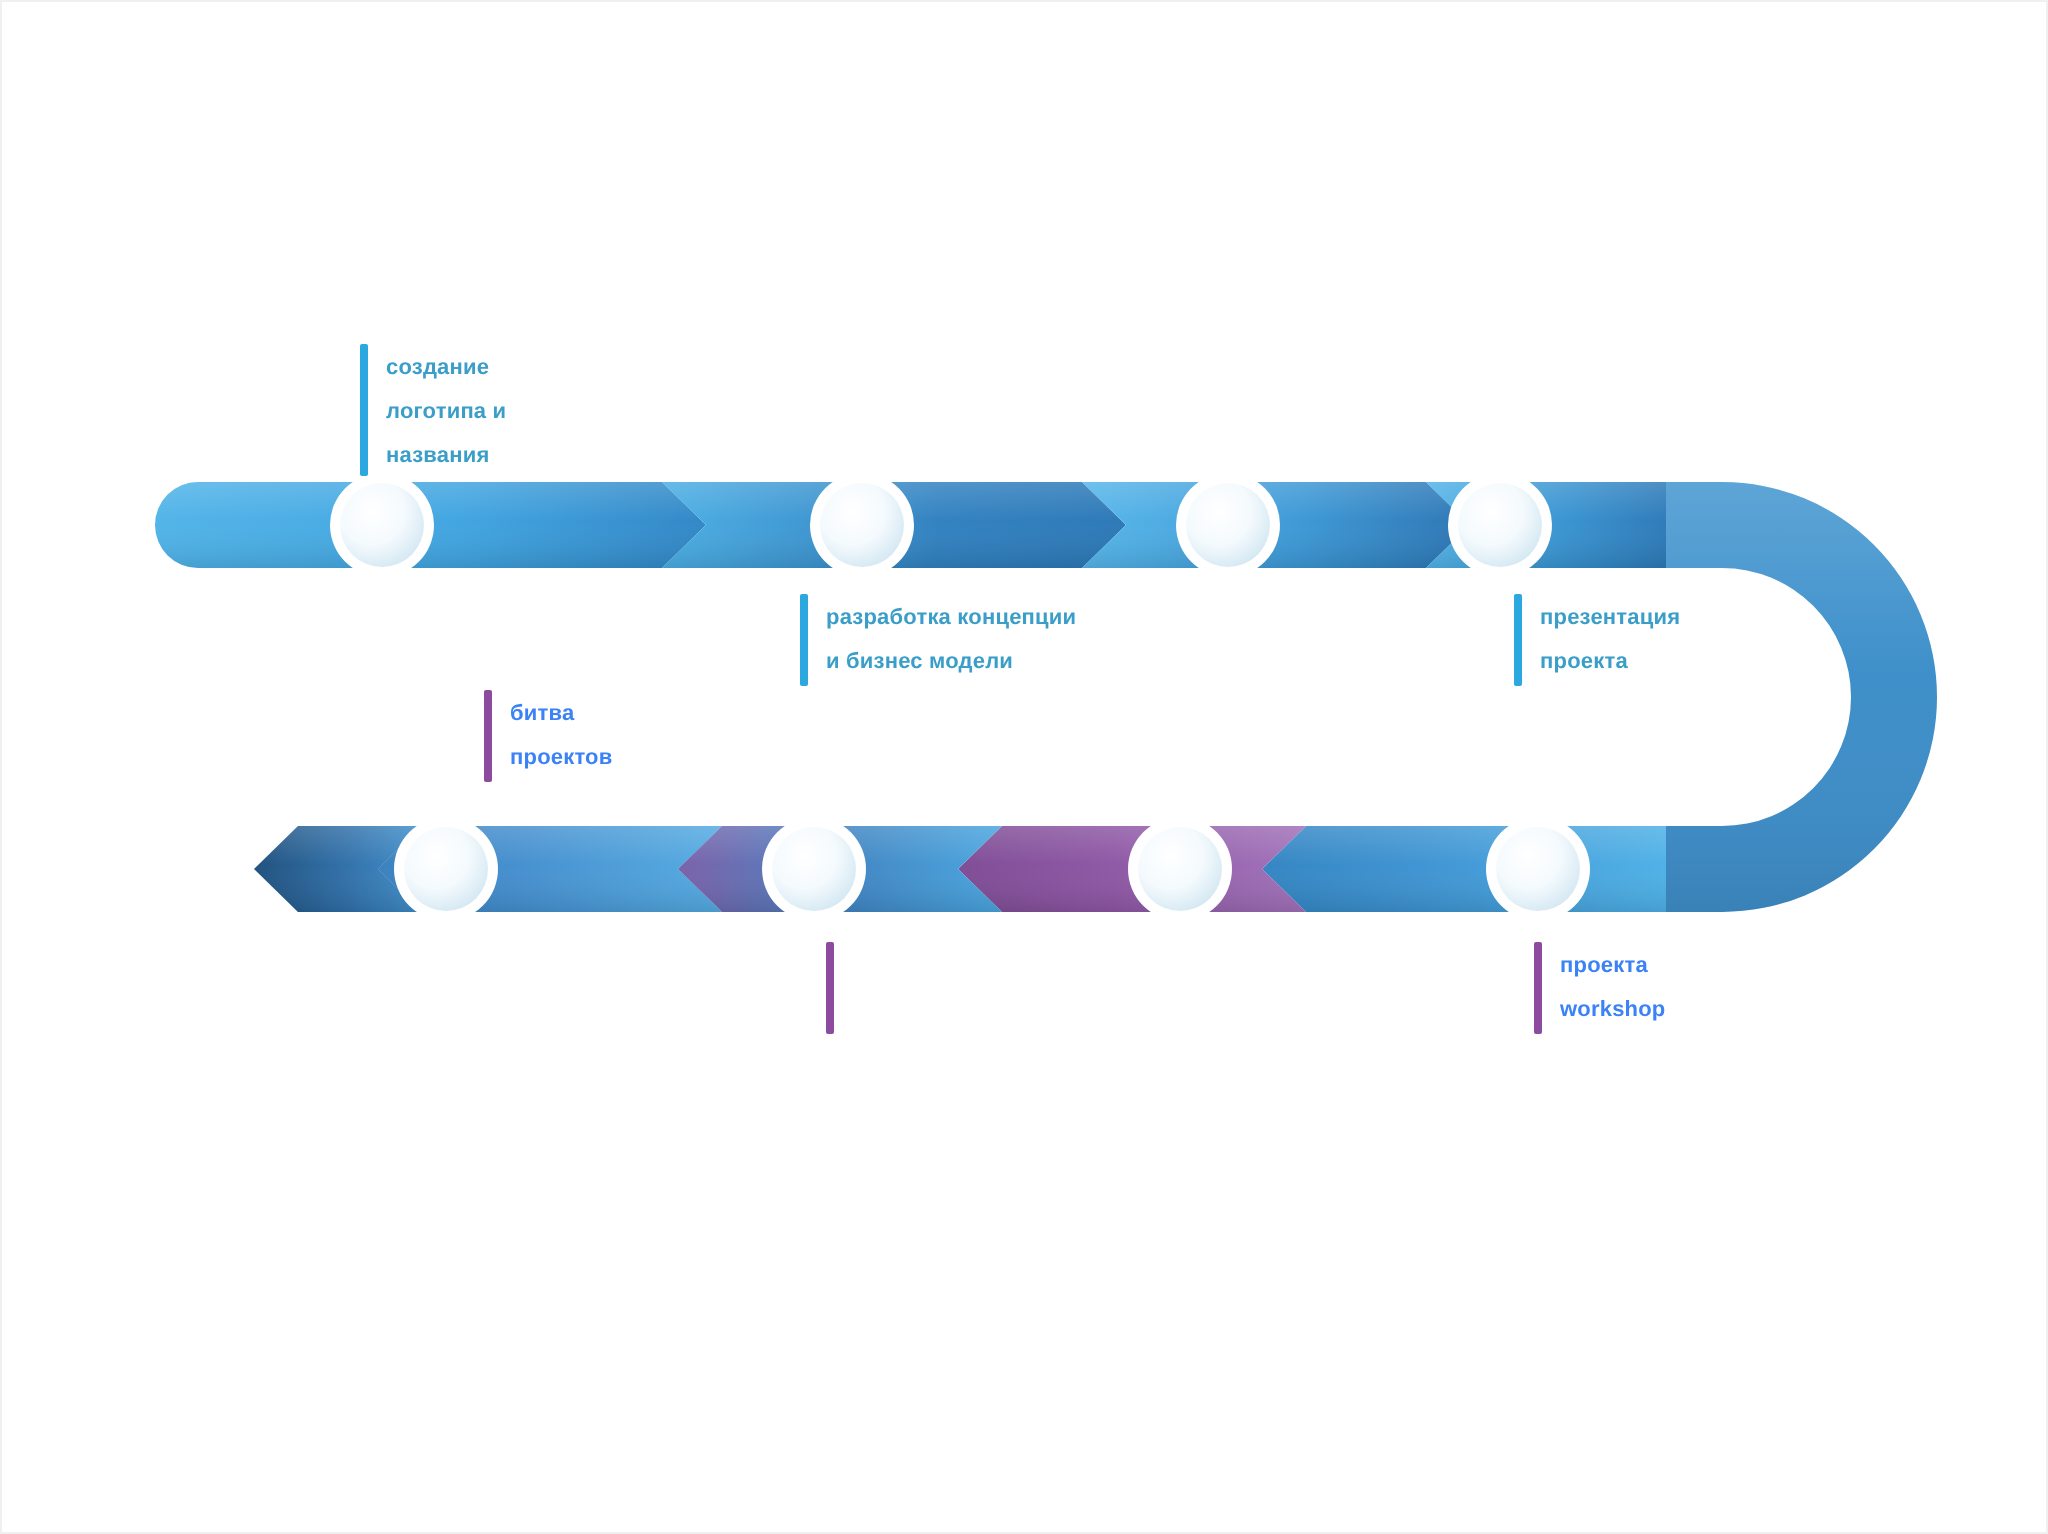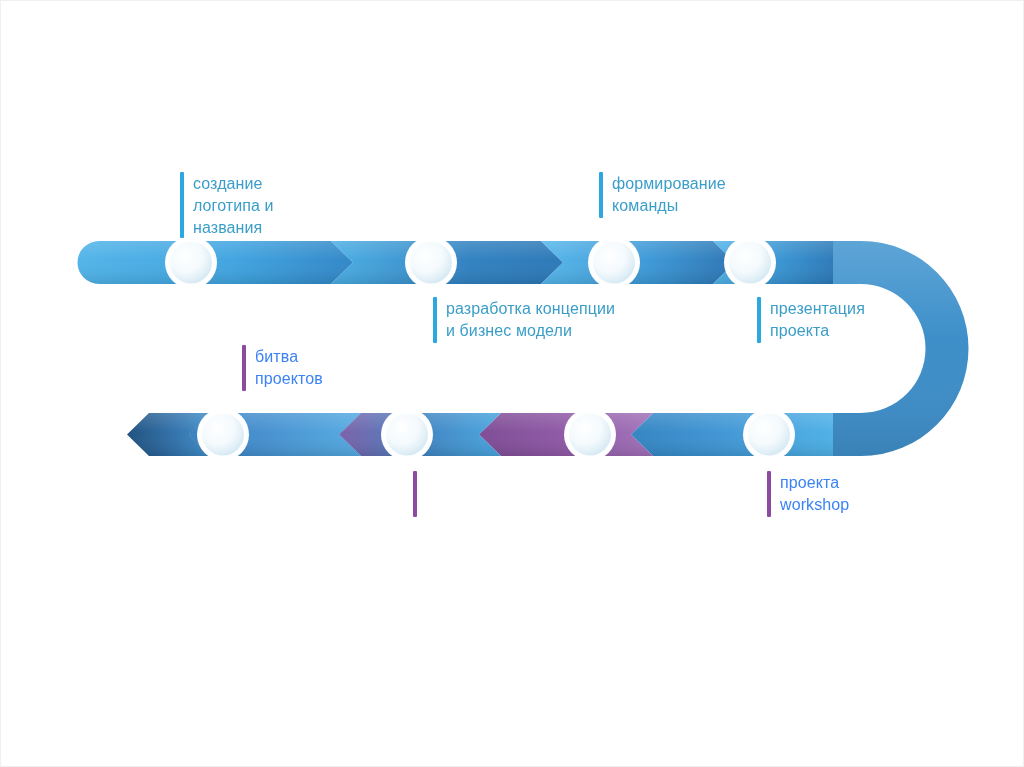--- a/index.html
+++ b/index.html
@@ -27,25 +27,26 @@
     gap:9px;
   }
   .tick{
     width:4px;
     border-radius:1px;
     flex:0 0 4px;
   }
   .tick.blue{background:#2aa8df;}
   .tick.purple{background:#8c4b9e;}
   .ltext{
-    font-size:16px;
+    font-size:11px;
     line-height:22px;
     letter-spacing:.1px;
     white-space:pre-line;
     padding-top:1px;
+    font-weight:bold;
   }
   .ltext.blue{color:#3a9ec9;}
   .ltext.purple{color:#3b82f6;}
 </style>
 </head>
 <body>
 
 <div id="slide">
 
   <svg id="flow-svg" viewBox="0 0 1024 767" xmlns="http://www.w3.org/2000/svg">
@@ -199,31 +200,26 @@
     </g>
   </svg>
 
   <div class="label" style="left:179px;top:171px;height:66px;">
     <div class="tick blue" style="height:66px;"></div>
     <div class="ltext blue">создание
 логотипа и
 названия</div>
   </div>
 
-  <div class="label" style="left:432px;top:296px;height:46px;">
+  <div class="label" style="left:399px;top:296px;height:46px;">
     <div class="tick blue" style="height:46px;"></div>
     <div class="ltext blue">разработка концепции
 и бизнес модели</div>
   </div>
 
-  <div class="label" style="left:598px;top:171px;height:46px;">
-    <div class="tick blue" style="height:46px;"></div>
-    <div class="ltext blue">формирование
-команды</div>
-  </div>
 
   <div class="label" style="left:740px;top:296px;height:46px;margin-left:16px;">
     <div class="tick blue" style="height:46px;"></div>
     <div class="ltext blue">презентация
 проекта</div>
   </div>
 
 
   <div class="label" style="left:766px;top:470px;height:46px;">
     <div class="tick purple" style="height:46px;"></div>

